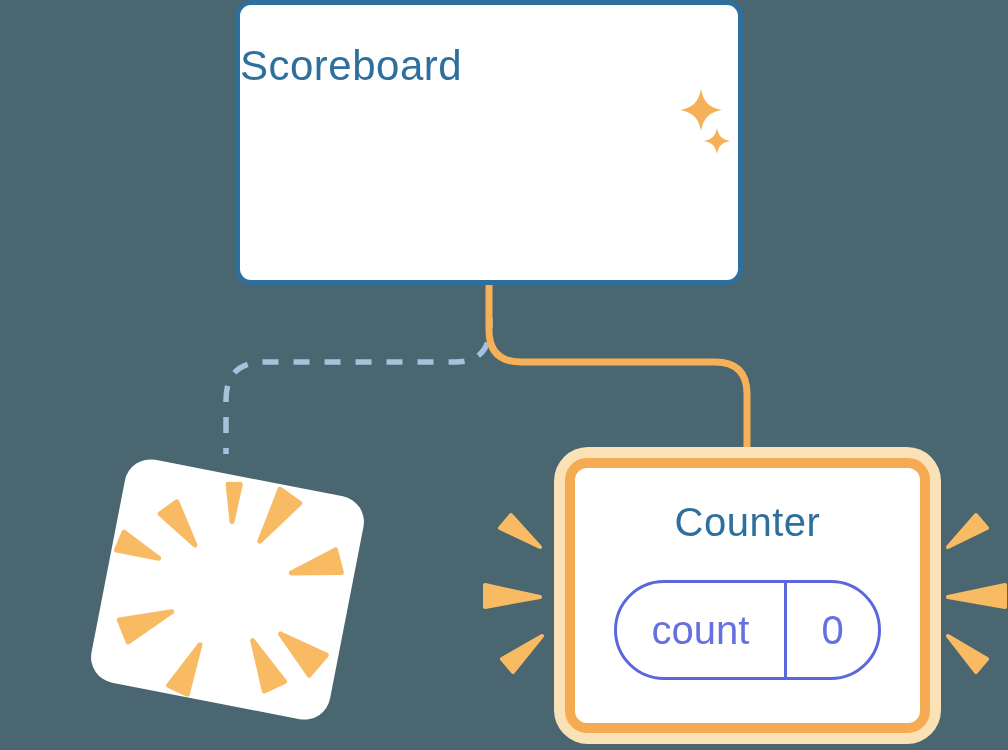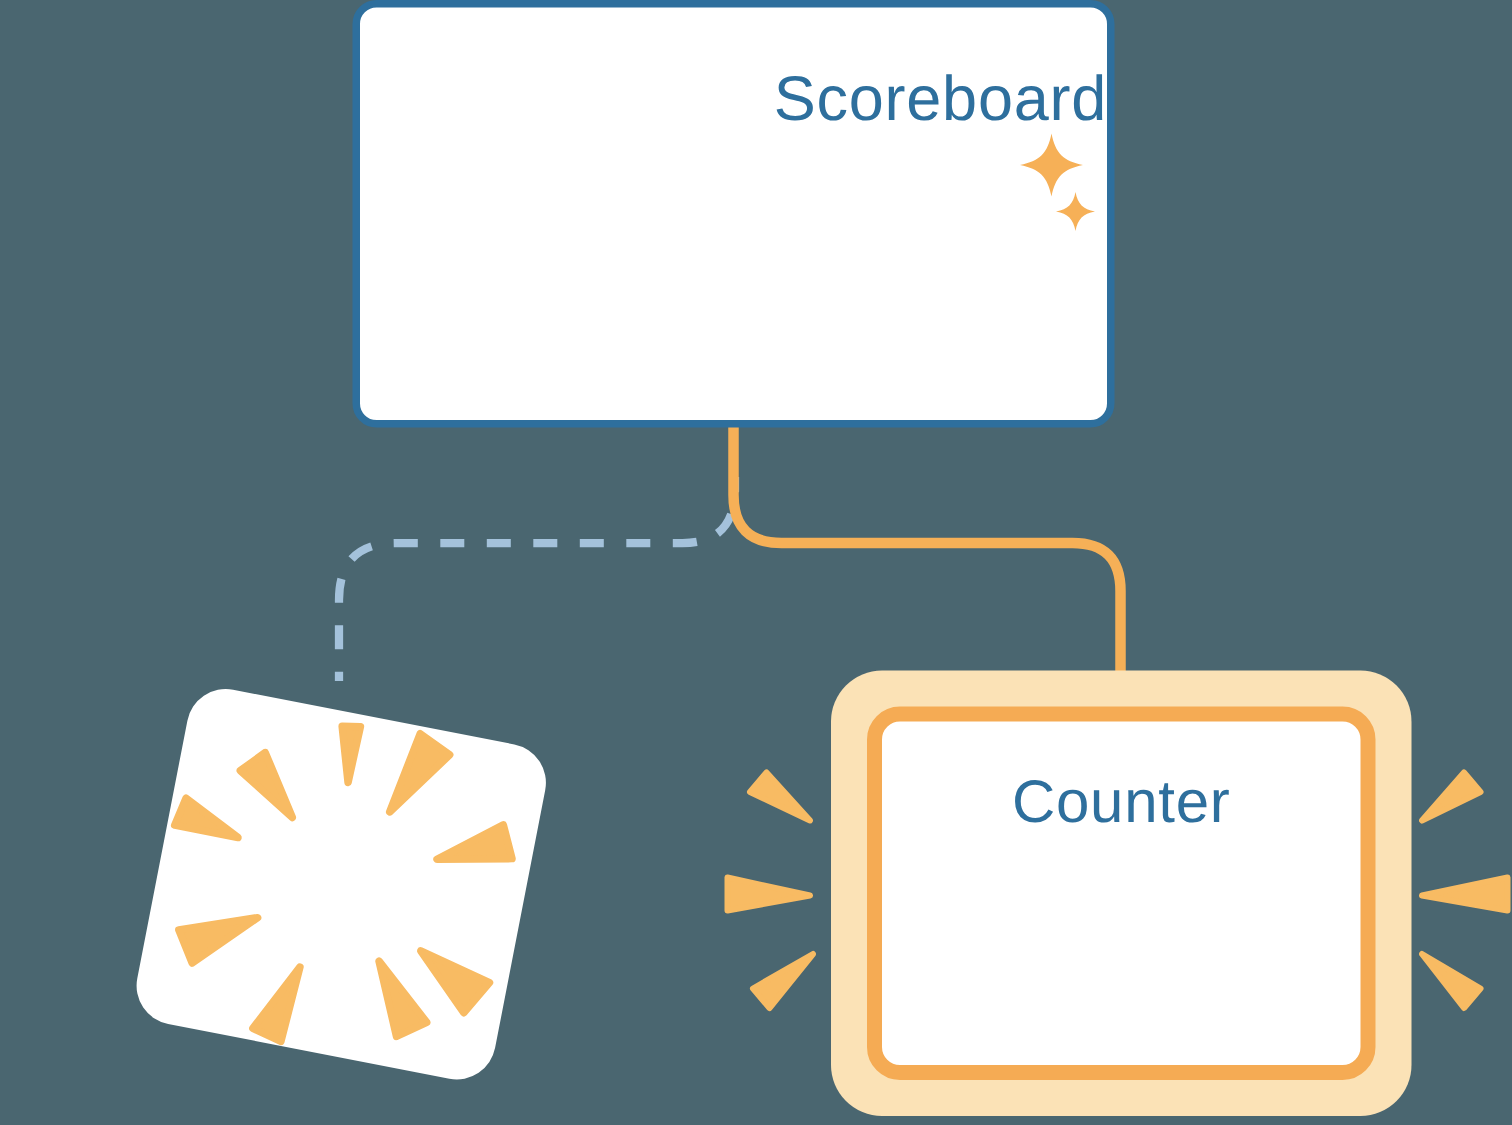--- a/index.html
+++ b/index.html
@@ -13,21 +13,21 @@
   
   .connectors { position:absolute; left:0; top:0; }
 
   
   .scoreboard {
     position:absolute; left:235px; top:0; width:508px; height:285px;
     box-sizing:border-box; background:#ffffff;
     border:5px solid #2E6F9D; border-radius:16px;
   }
   .sb-title {
-    margin-top:40px; text-align:right; line-height:1;
+    margin-top:40px; text-align:left; line-height:1;
     font-size:42px; font-weight:500; color:#2E6F9D; letter-spacing:.5px;
   }
   .sb-pill {
     margin:47px auto 0; width:393px; height:95px; box-sizing:border-box;
     background:#ffffff; border:8px solid #F5AB54; border-radius:60px;
     box-shadow:0 0 0 11px #FBE2B6; display:flex; overflow:hidden;
   }
   .sb-pill .key-cell {
     width:236px; box-sizing:border-box; border-right:2px solid #F5AB54;
     display:flex; align-items:center; justify-content:center;
@@ -35,21 +35,21 @@
   }
   .sb-pill .val-cell {
     flex:1; display:flex; align-items:center; justify-content:center;
     font-size:42px; font-weight:700; color:#5560DA;
   }
   .sparkles { position:absolute; left:678px; top:88px; }
 
   
   .counter {
     position:absolute; left:554px; top:447px; width:387px; height:297px;
-    box-sizing:border-box; background:#FBE2B6; border-radius:34px; padding:24px;
+    box-sizing:border-box; background:#FBE2B6; border-radius:34px; padding:11px;
   }
   .counter-inner {
     width:100%; height:100%; box-sizing:border-box; background:#ffffff;
     border:10px solid #F5AB54; border-radius:22px;
   }
   .ct-title {
     margin-top:34px; text-align:center; line-height:1;
     font-size:40px; font-weight:500; color:#2E6F9D; letter-spacing:.5px;
   }
   .ct-pill {
@@ -114,20 +114,24 @@
     <g fill="#F8BB63" stroke="#F8BB63" stroke-width="4" stroke-linejoin="round">
       <polygon points="62,35 33,3 22,16"></polygon>
       <polygon points="62,85 7,73 7,95"></polygon>
       <polygon points="64,124 35,160 24,147"></polygon>
     </g>
   </svg>
 
   <div class="counter">
     <div class="counter-inner">
       <div class="ct-title">Counter</div>
+      <div class="ct-pill">
+        <div class="key-cell">count</div>
+        <div class="val-cell">0</div>
+      </div>
     </div>
   </div>
 
   <svg class="burst-right" width="62" height="166" viewBox="0 0 62 166">
     <g fill="#F8BB63" stroke="#F8BB63" stroke-width="4" stroke-linejoin="round">
       <polygon points="2,35 30,3 41,16"></polygon>
       <polygon points="2,85 59,73 59,95"></polygon>
       <polygon points="2,124 30,160 41,147"></polygon>
     </g>
   </svg>

